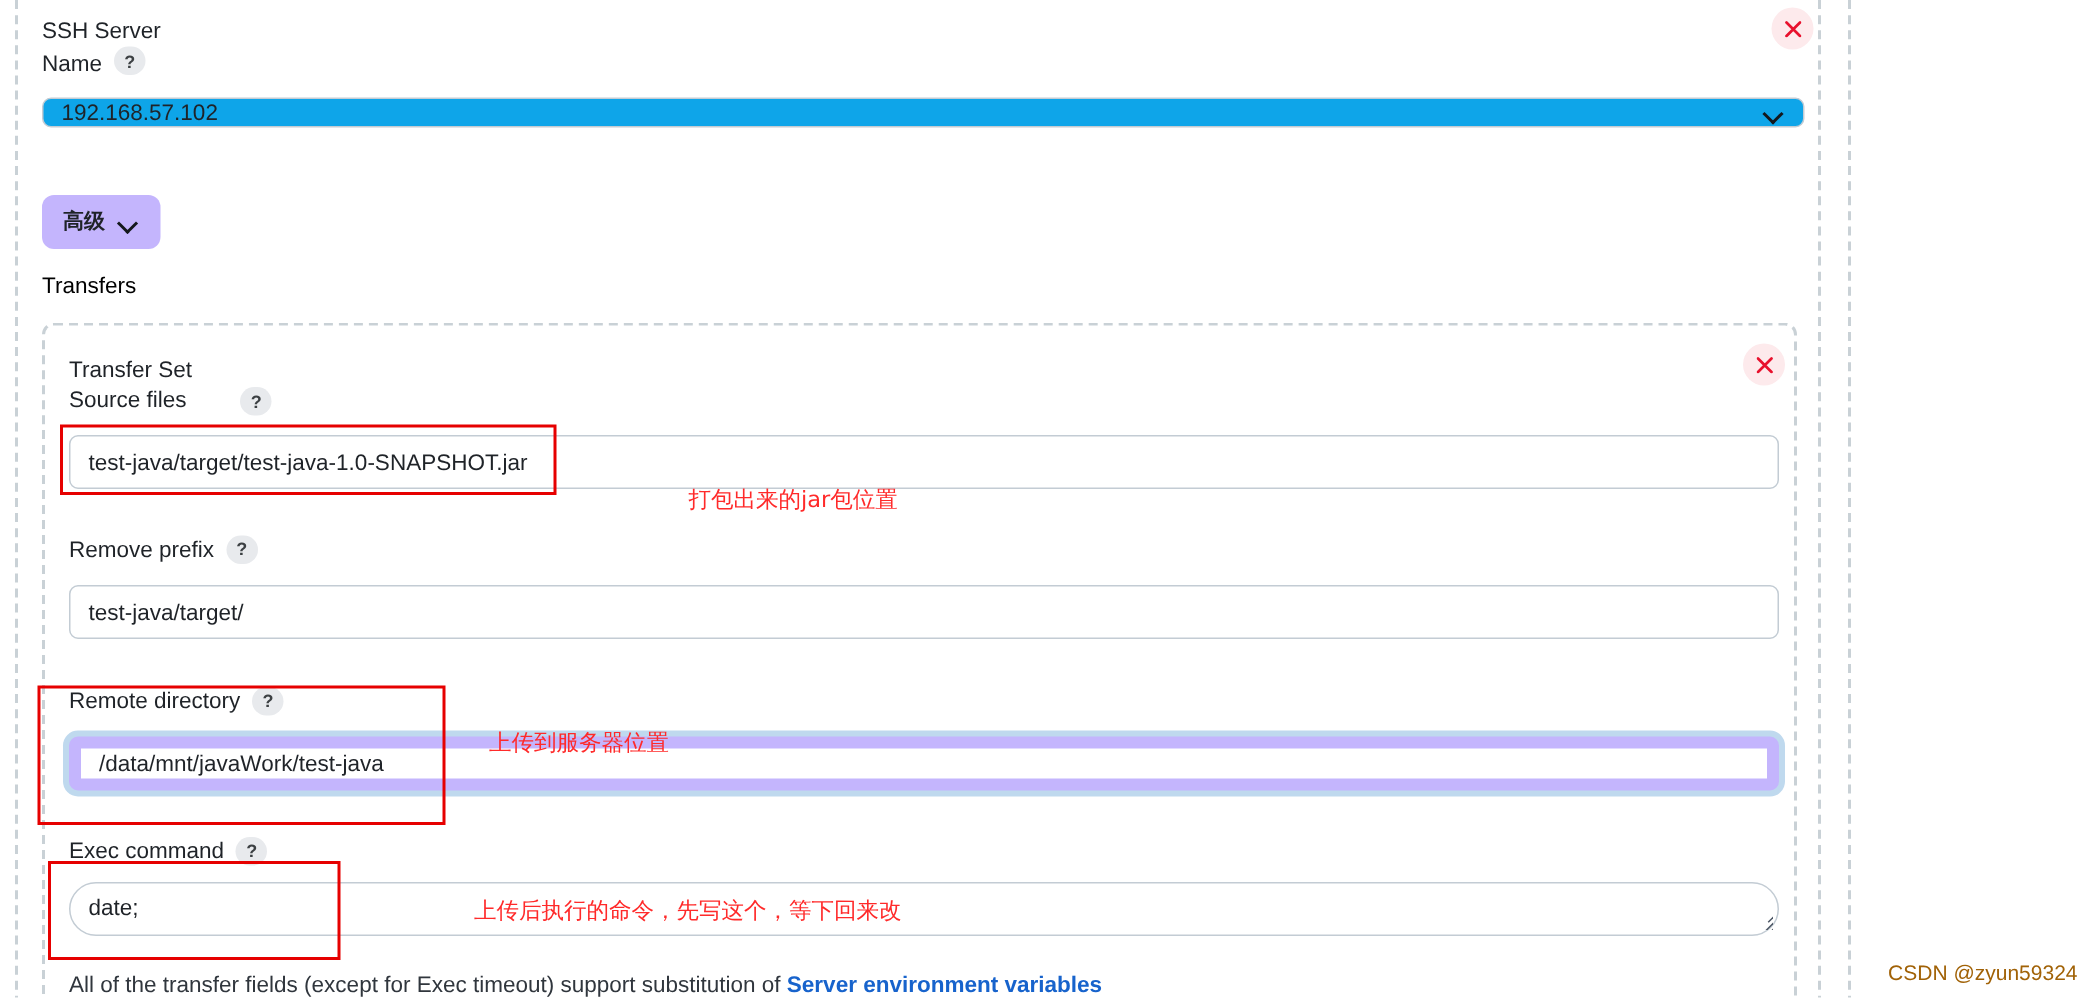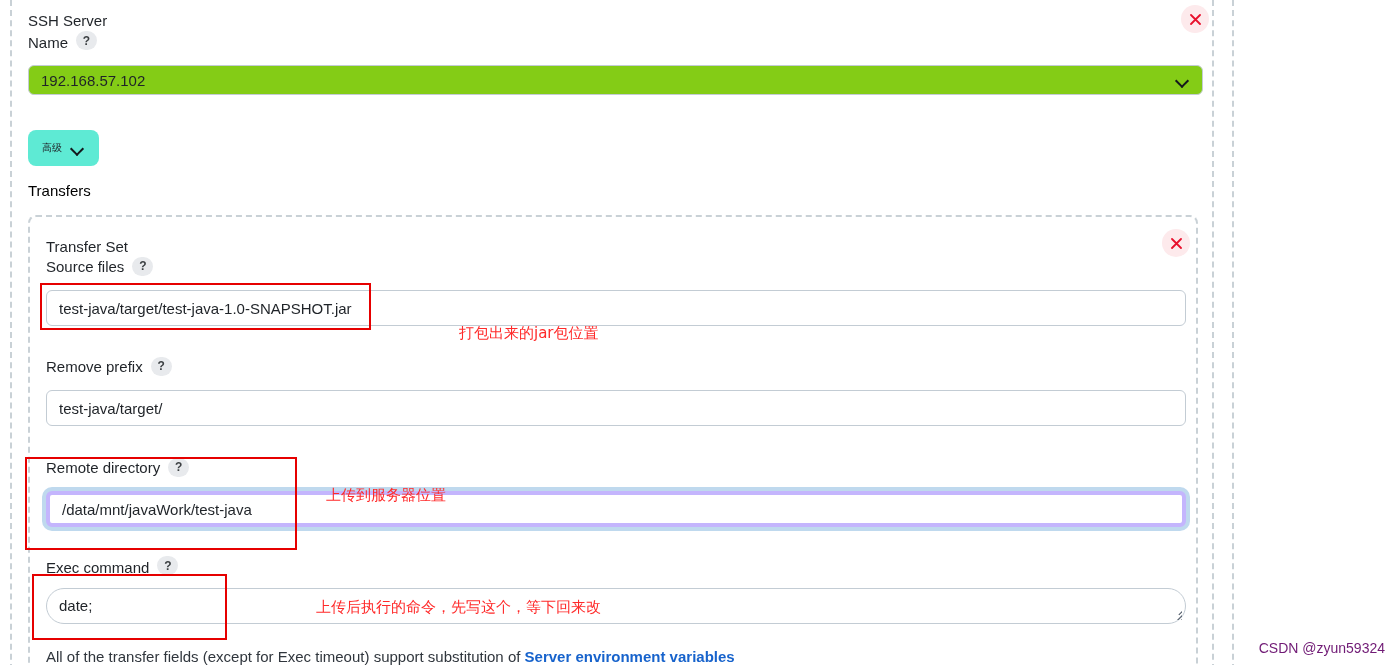--- a/index.html
+++ b/index.html
@@ -79,30 +79,30 @@
     font-family: "Liberation Sans", "DejaVu Sans", sans-serif;
     font-size: 15px;
     color: #1f2328;
     padding: 0 12px;
     outline: none;
     display: flex;
     align-items: center;
     text-align: right;
   }
   .text-input.focused {
-    border: 4px solid #c4b5fd;
+    border: 8px solid #c4b5fd;
     box-shadow: 0 0 0 4px #bfd9ee;
   }
 
   .select-input {
     box-sizing: border-box;
-    height: 30px;
+    height: 20px;
     border: 1px solid #c3ccd4;
     border-radius: 6px;
-    background: #84cc16;
+    background: #0ea5e9;
     font-size: 15px;
     color: #1f2328;
     padding: 0 12px;
     display: flex;
     align-items: center;
     justify-content: space-between;
   }
   .chev {
     width: 14px;
     height: 9px;
@@ -150,28 +150,29 @@
     transform: rotate(-45deg);
   }
   .resize-grip i:nth-child(2) { bottom: 4px; width: 9px; }
   .resize-grip i:nth-child(3) { bottom: 8px; width: 5px; }
 
   
   .adv-button {
     box-sizing: border-box;
     height: 36px;
     border-radius: 8px;
-    background: #5eead4;
+    background: #c4b5fd;
     display: inline-flex;
     align-items: center;
     gap: 9px;
     padding: 0 14px;
-    font-size: 10px;
+    font-size: 14px;
     color: #1f2328;
     cursor: pointer;
+    font-weight: bold;
   }
 
   
   .close-btn {
     width: 28px;
     height: 28px;
     border-radius: 50%;
     background: #fdeaec;
     display: flex;
     align-items: center;
@@ -221,21 +222,21 @@
     font-weight: bold;
     text-decoration: none;
   }
 
   
   .watermark {
     position: absolute;
     right: 12px;
     top: 640px;
     font-size: 14px;
-    color: #701a75;
+    color: #a16207;
     white-space: nowrap;
   }
 </style>
 </head>
 <body>
 
 <div id="outer-dashed"></div>
 <div id="outer-dashed-2"></div>
 
 <div style="position:absolute;left:28px;top:10px;" class="label">SSH Server</div>
@@ -266,21 +267,21 @@
 <div id="transfer-set-box"></div>
 
 <div class="label" style="position:absolute;left:46px;top:236px;">Transfer Set</div>
 
 <div class="close-btn" style="position:absolute;left:1162px;top:229px;">
   <svg width="11" height="11" viewBox="0 0 11 11">
     <path d="M1,1 L10,10 M10,1 L1,10" stroke="#e8112d" stroke-width="1.8" stroke-linecap="round" fill="none"></path>
   </svg>
 </div>
 
-<div style="position:absolute;left:46px;top:256px;display:flex;align-items:center;">
+<div style="position:absolute;left:46px;top:256px;display:flex;align-items:flex-end;gap:28px;">
   <span class="label">Source files</span>
   <span class="help-badge">?</span>
 </div>
 
 <div class="text-input" style="position:absolute;left:46px;top:290px;width:1140px;">
   <span>test-java/target/test-java-1.0-SNAPSHOT.jar</span>
 </div>
 
 <div class="redbox" style="left:40px;top:283px;width:331px;height:47px;"></div>
 
@@ -301,21 +302,21 @@
 </div>
 
 <div class="text-input focused" style="position:absolute;left:46px;top:491px;width:1140px;">
   <span>/data/mnt/javaWork/test-java</span>
 </div>
 
 <div class="redbox" style="left:25px;top:457px;width:272px;height:93px;"></div>
 
 <div class="redtext" style="left:326px;top:486px;">上传到服务器位置</div>
 
-<div style="position:absolute;left:46px;top:557px;display:flex;">
+<div style="position:absolute;left:46px;top:557px;display:flex;align-items:center;">
   <span class="label">Exec command</span>
   <span class="help-badge">?</span>
 </div>
 
 <div class="textarea-input" style="position:absolute;left:46px;top:588px;width:1140px;height:36px;">
   <span>date;</span>
   <span class="resize-grip">
       <i></i>
       <i></i>
       <i></i>

